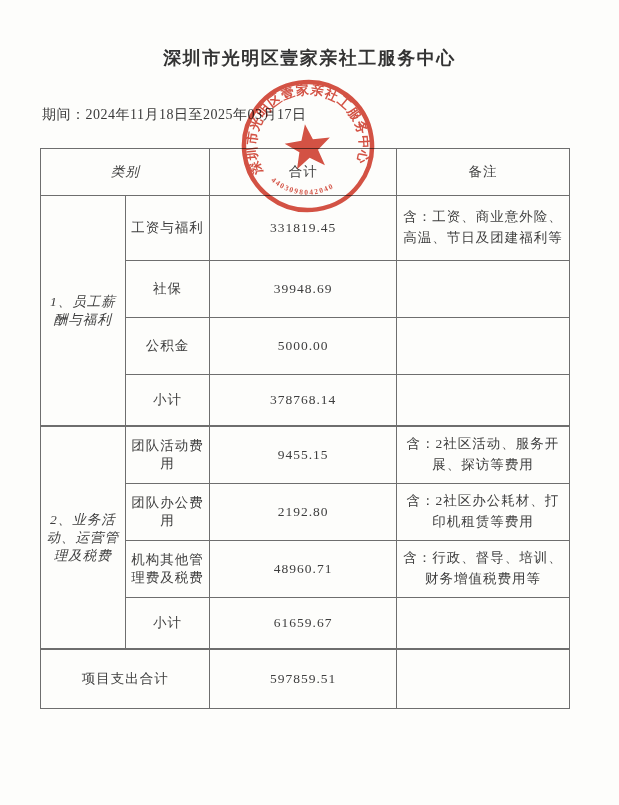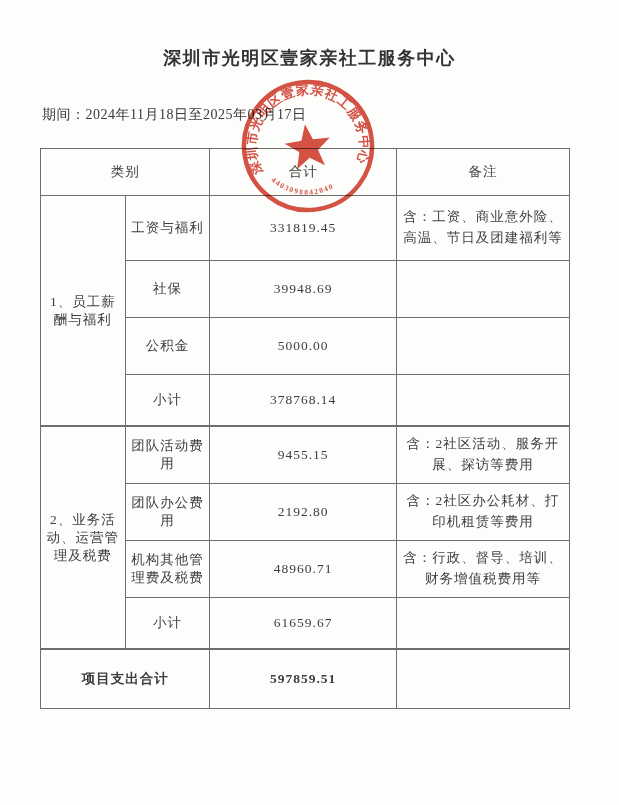--- a/index.html
+++ b/index.html
@@ -41,37 +41,37 @@
   }
   table.expense td {
     border: 1px solid #6e6e6e;
     text-align: center;
     vertical-align: middle;
     font-size: 13.5px;
     letter-spacing: 1px;
     padding: 2px 4px;
     color: #3e3e3e;
   }
-  td.col-group  { width: 130px; }
+  td.col-group  { width: 130px; font-style: italic; }
   td.col-name   { width: 123px; margin-left: 31px; }
   td.col-amount { width: 144px; letter-spacing: 0.5px; }
   td.col-remark { width: 133px; }
   tr.head td { height: 42px; font-size: 13.5px; }
   tr.r-tall td { height: 60px; }
   tr.r-mid  td { height: 52px; }
   tr.r-sub  td { height: 46px; }
   td.remark {
     font-size: 12.6px;
     line-height: 1.55;
     letter-spacing: 0.5px;
     padding: 3px 5px;
     margin-top: 42px;
   }
   tr.group-start td { border-top-width: 2px; }
-  tr.total-row td { border-top-width: 2px; height: 54px; font-weight: bold; }
+  tr.total-row td { border-top-width: 2px; height: 54px; }
   
   .seal {
     position: absolute;
     left: 238px;
     top: 76px;
     width: 140px;
     height: 140px;
     transform: rotate(-8deg);
     opacity: 0.88;
     mix-blend-mode: multiply;

